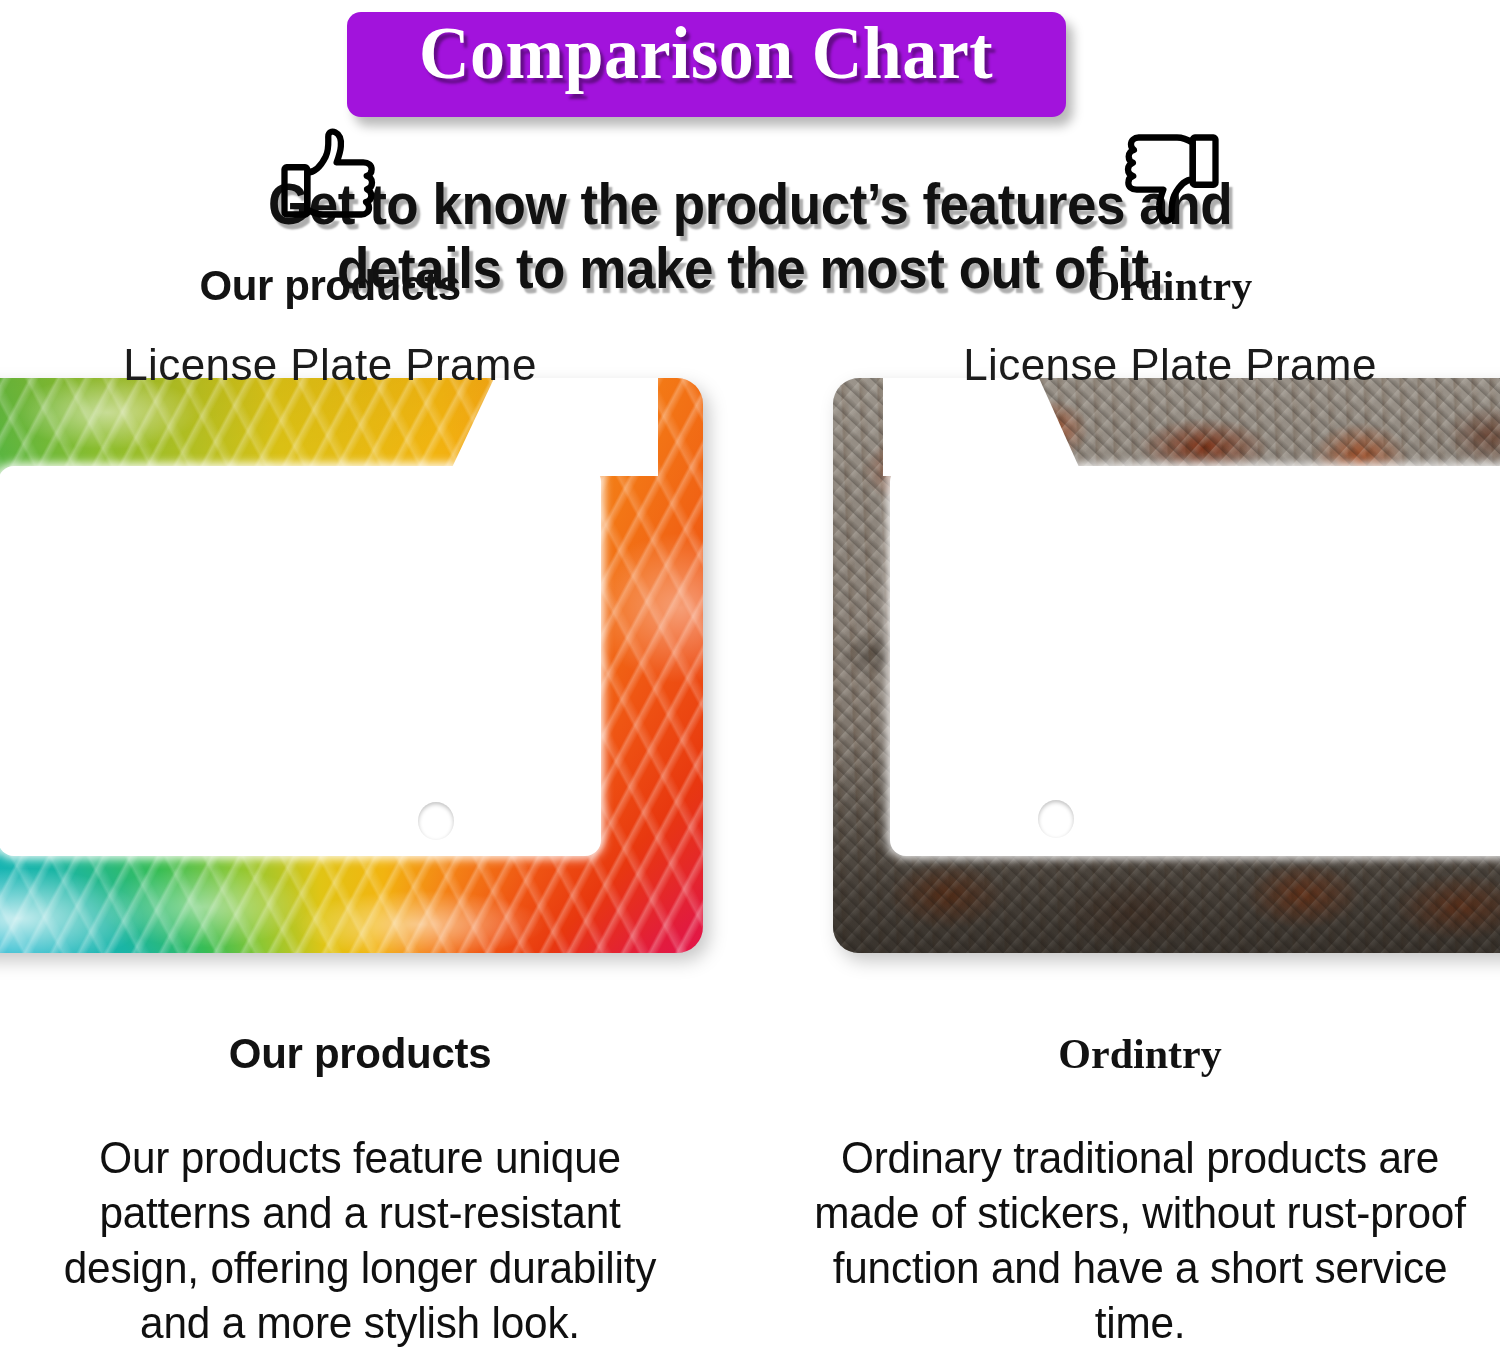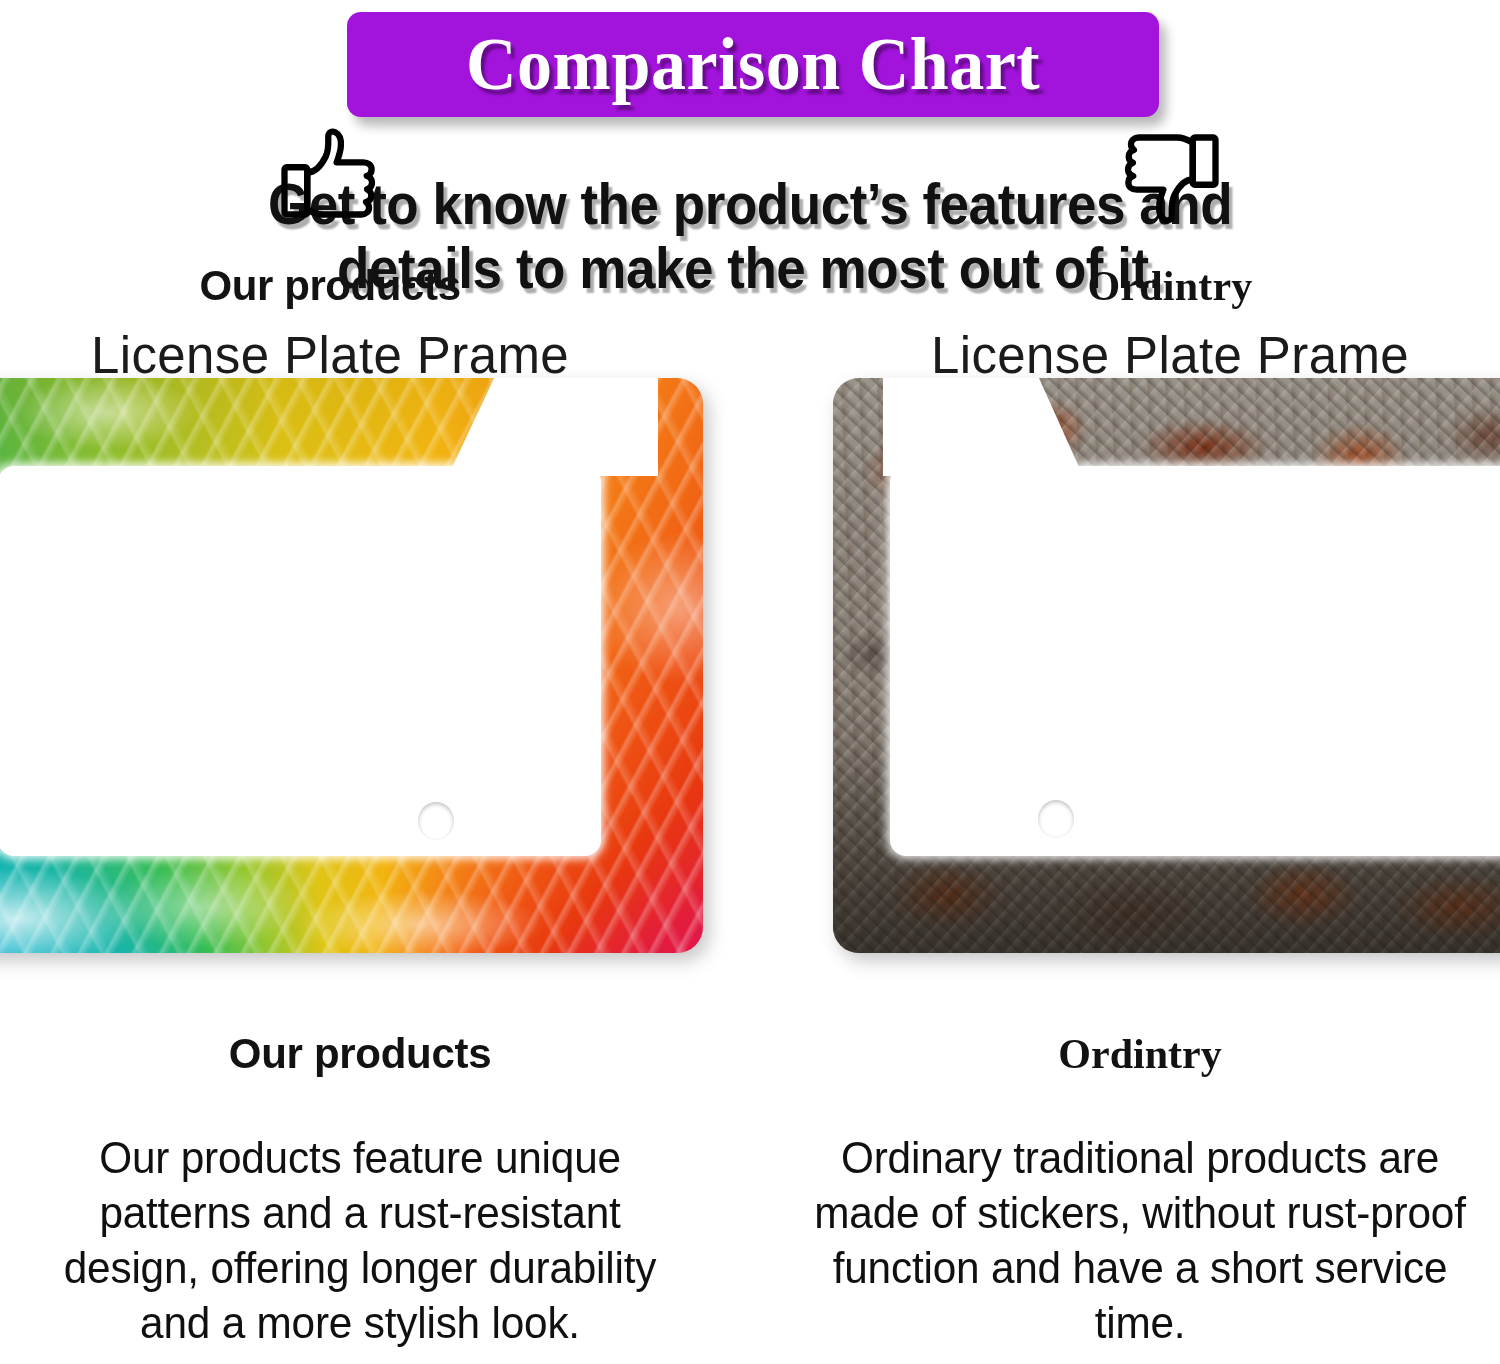--- a/index.html
+++ b/index.html
@@ -17,27 +17,26 @@
     width: 1500px;
     height: 1364px;
     background: #ffffff;
   }
 
   
   .title-banner {
     position: absolute;
     left: 347px;
     top: 12px;
-    width: 812px;
+    width: 719px;
     height: 105px;
     background: #A213DC;
     border-radius: 14px;
     box-shadow: 7px 9px 11px rgba(0,0,0,0.28);
     display: flex;
-    align-items: center;
     justify-content: center;
   }
   .title-text {
     font-family: "Liberation Serif", serif;
     font-weight: bold;
     font-size: 73px;
     color: #ffffff;
     letter-spacing: 0.5px;
     text-shadow: 4px 5px 3px rgba(0,0,0,0.38);
     white-space: nowrap;
@@ -206,24 +205,24 @@
   .inframe-heading {
     margin-top: 26px;
     font-size: 42px;
     color: #131313;
     white-space: nowrap;
   }
   .inframe-heading.sans { font-family: "Liberation Sans", sans-serif; font-weight: bold; letter-spacing: -0.4px; }
   .inframe-heading.serif { font-family: "Liberation Serif", serif; font-weight: bold; letter-spacing: 0.2px; }
 
   .inframe-sub {
-    margin-top: 16px;
+    margin-top: 30px;
     font-family: "Liberation Sans", sans-serif;
     font-weight: 400;
-    font-size: 51px;
+    font-size: 44px;
     color: #1b1b1b;
     letter-spacing: 0.4px;
     white-space: nowrap;
   }
 
   
   .desc-col { position: absolute; top: 1030px; text-align: center; }
   #left-desc  { left: 10px;  width: 700px; }
   #right-desc { left: 790px; width: 700px; }
 

